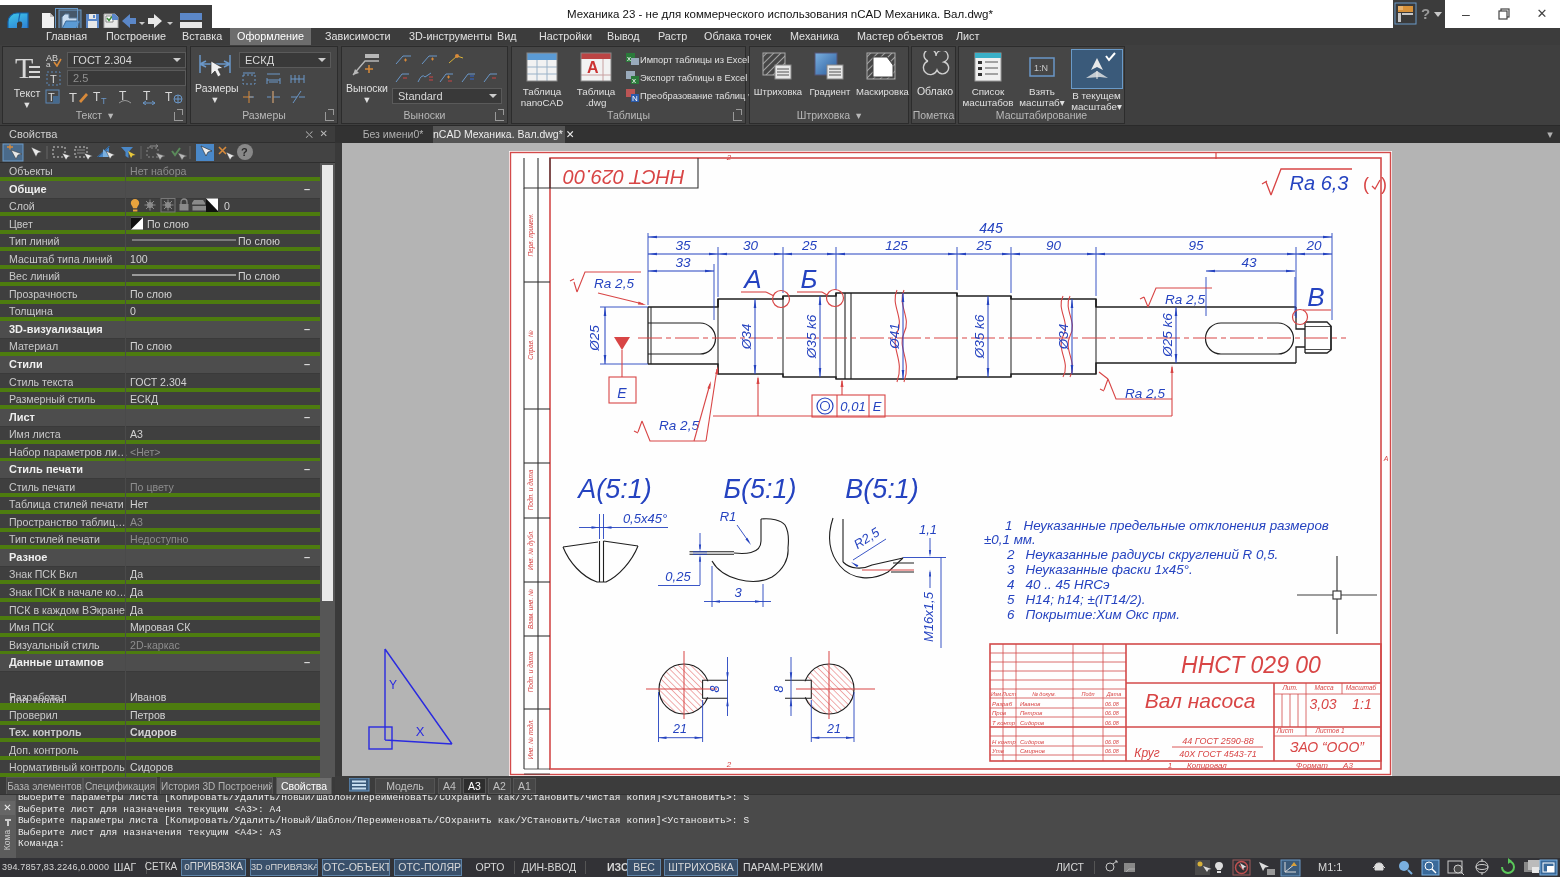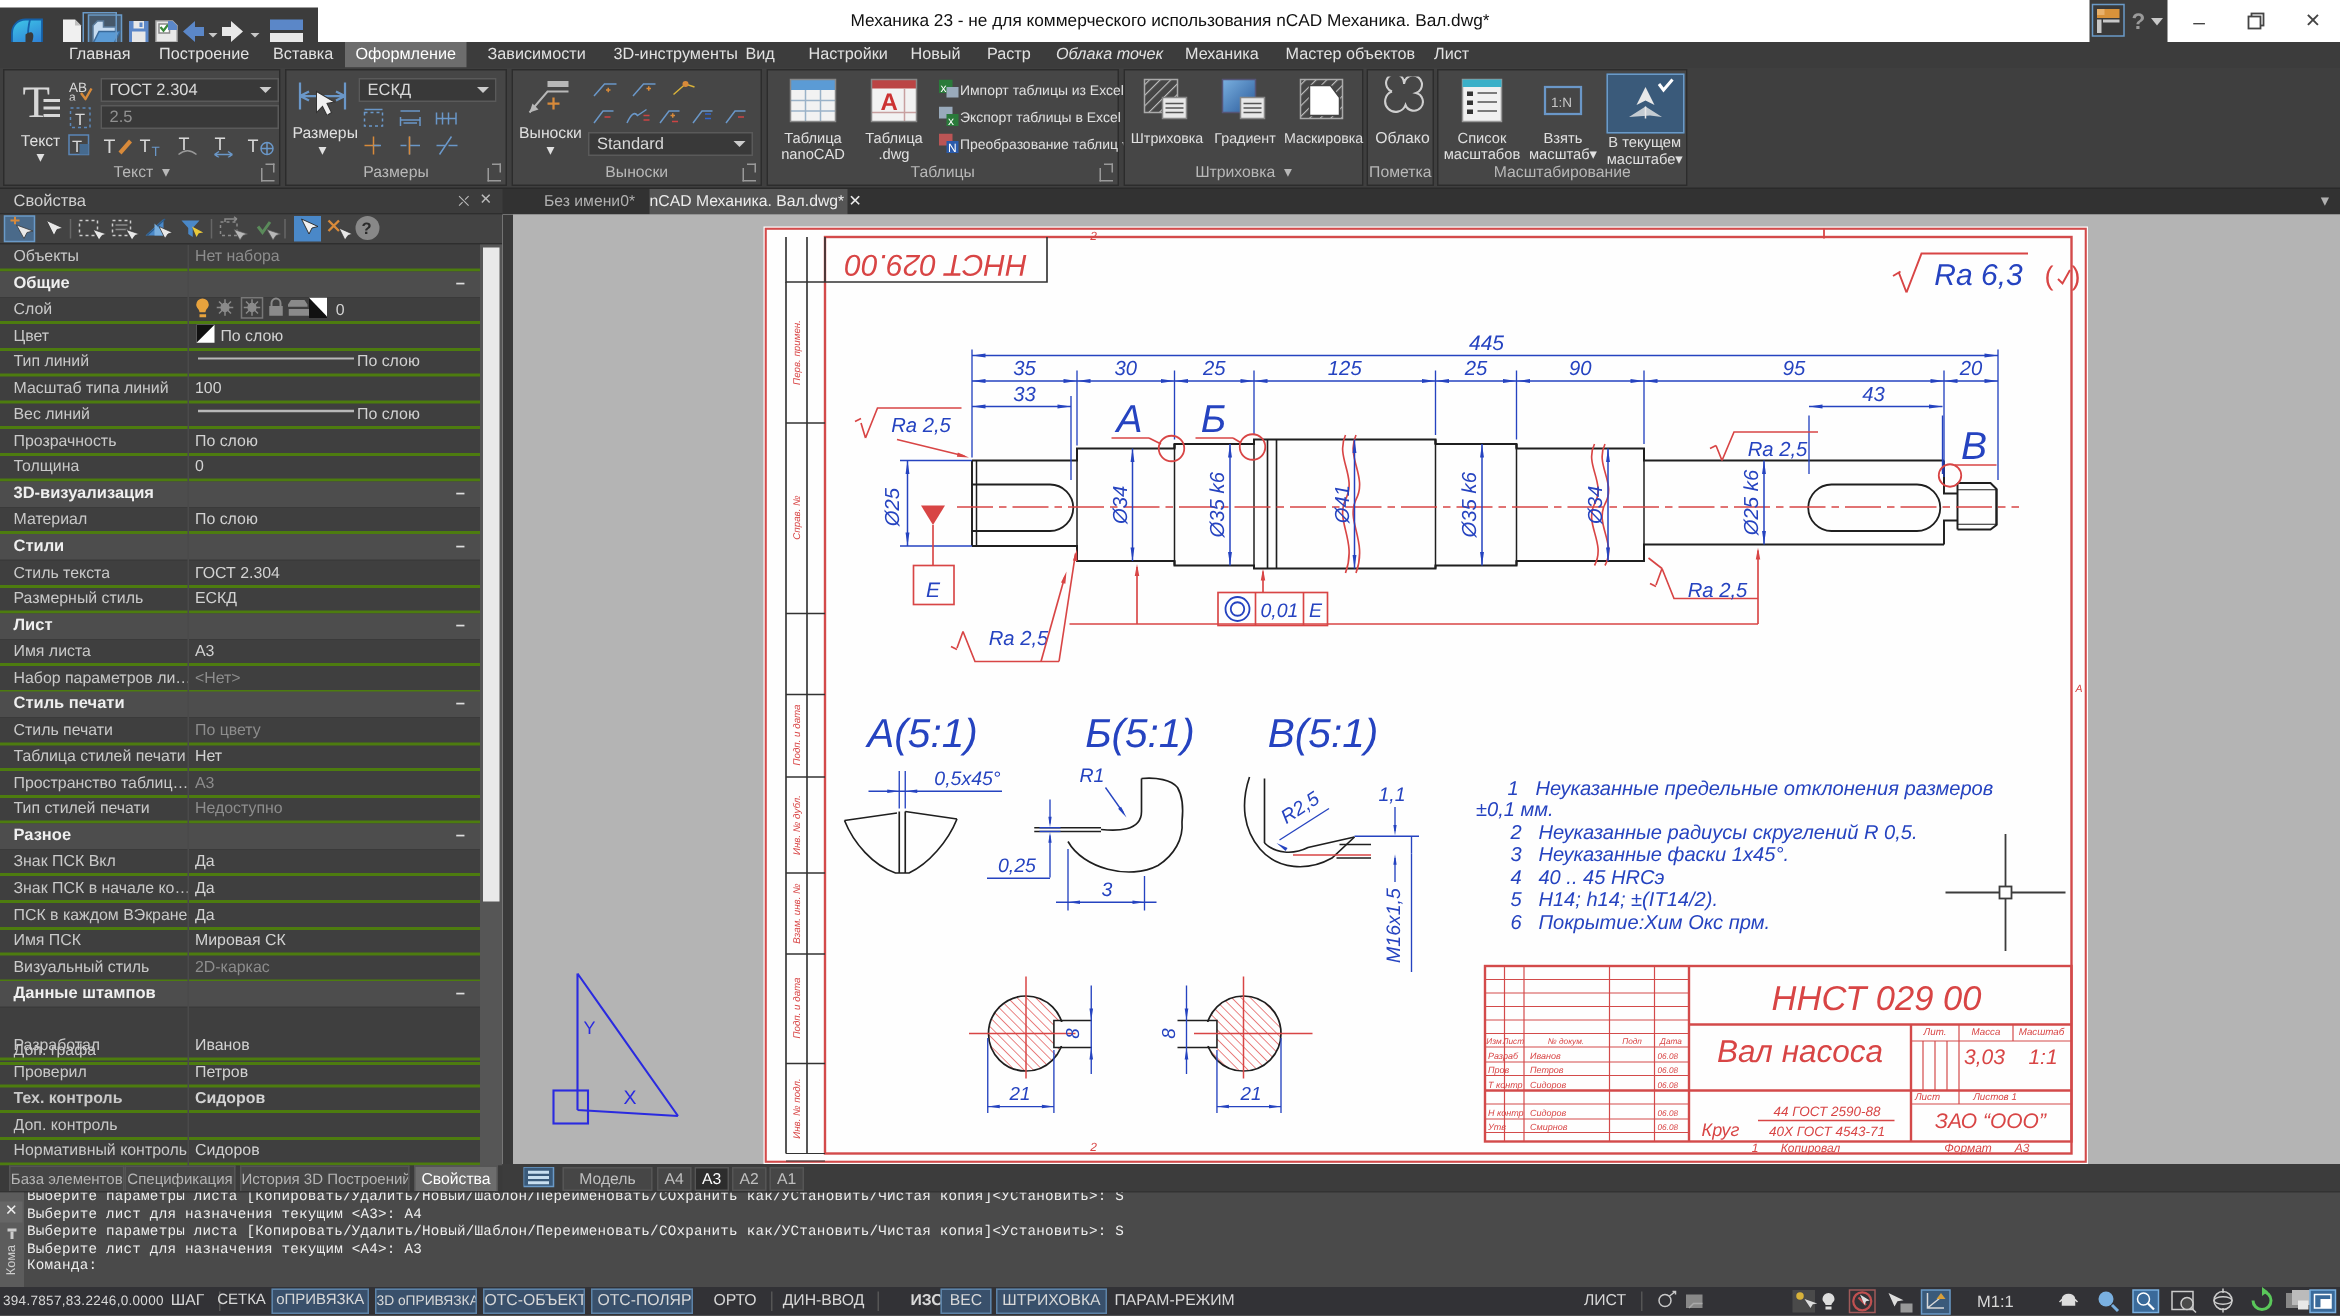--- a/index.html
+++ b/index.html
@@ -23,21 +23,21 @@
 .launch{position:absolute;bottom:2px;right:3px;width:9px;height:9px;border-left:1px solid #999;border-bottom:1px solid #999;}
 .launch:after{content:"";position:absolute;left:2px;top:-3px;width:5px;height:5px;border-top:1px solid #999;border-right:1px solid #999;}
 .combo{position:absolute;background:#393939;border:1px solid #5a5a5a;color:#d8d8d8;font-size:11px;line-height:14px;padding-left:5px;}
 .combo .car{position:absolute;right:4px;top:5px;width:0;height:0;border-left:4px solid transparent;border-right:4px solid transparent;border-top:4px solid #ccc;}
 .bigbtn{position:absolute;text-align:center;color:#e0e0e0;font-size:10.5px;line-height:11px;white-space:nowrap;}
 .rtxt{position:absolute;color:#e0e0e0;font-size:10.5px;line-height:12px;white-space:nowrap;}
 
 #ppanel{left:0;top:126px;width:335px;height:669px;background:#3f3f3f;}
 #phead{left:0;top:126px;width:335px;height:17px;background:#3c3c3c;border-bottom:1px solid #2e2e2e;color:#cfcfcf;font-size:11px;line-height:16px;padding-left:9px;}
 #ptools{left:0;top:143px;width:335px;height:20px;background:#434343;border-bottom:1px solid #2e2e2e;}
-.prow{position:absolute;left:0;width:320px;height:18px;border-bottom:2px solid #4d7c0f;font-size:10.6px;color:#c9c9c9;line-height:17px;white-space:nowrap;}
+.prow{position:absolute;left:0;width:320px;height:18px;border-bottom:4px solid #4d7c0f;font-size:10.6px;color:#c9c9c9;line-height:17px;white-space:nowrap;}
 .prow .lab{position:absolute;left:9px;top:0;max-width:121px;overflow:hidden;text-overflow:ellipsis;white-space:nowrap;}
 .prow .val{position:absolute;left:130px;top:0;color:#d2d2d2;}
 .prow .val.dis{color:#8d8d8d;}
 .prowhead{position:absolute;left:0;width:320px;height:18px;background:#4d4d4d;border-bottom:1px solid #3a3a3a;font-size:11px;color:#efefef;font-weight:bold;line-height:17px;}
 .prowhead .lab{position:absolute;left:9px;top:0;}
 .prowhead .min{position:absolute;right:10px;top:0;font-weight:bold;color:#ddd;}
 #pscroll{left:320px;top:163px;width:15px;height:614px;background:#565656;}
 #pthumb{left:322px;top:165px;width:11px;height:436px;background:#e9e9e9;}
 #ptabs{left:0;top:777px;width:335px;height:18px;background:#3a3a3a;}
 .ptab{position:absolute;top:0;height:18px;background:#464646;border:1px solid #555;border-bottom:none;color:#b5b5b5;font-size:10.5px;text-align:center;line-height:17px;white-space:nowrap;overflow:hidden;}
@@ -128,23 +128,23 @@
 
 <div class="abs" id="menubar">
 <span class="mitem" style="left:46px;">Главная</span>
 <span class="mitem" style="left:106px;">Построение</span>
 <span class="mitem" style="left:182px;">Вставка</span>
 <span class="mitem mactive" style="left:230px;width:81px;">Оформление</span>
 <span class="mitem" style="left:325px;">Зависимости</span>
 <span class="mitem" style="left:409px;">3D-инструменты</span>
 <span class="mitem" style="left:497px;">Вид</span>
 <span class="mitem" style="left:539px;">Настройки</span>
-<span class="mitem" style="left:607px;">Новый</span>
+<span class="mitem" style="left:607px;">Вывод</span>
 <span class="mitem" style="left:658px;">Растр</span>
-<span class="mitem" style="left:704px;font-style:italic;">Облака точек</span>
+<span class="mitem" style="left:704px;">Облака точек</span>
 <span class="mitem" style="left:790px;">Механика</span>
 <span class="mitem" style="left:857px;">Мастер объектов</span>
 <span class="mitem" style="left:956px;">Лист</span>
 </div>
 
 <div class="abs" id="ribbon">
 
   <div class="rgroup" style="left:2px;width:185px;">
     <div class="bigbtn" style="left:6px;top:4px;width:36px;height:60px;">
       <svg width="30" height="34" viewBox="0 0 30 34" style="margin-top:1px;">

